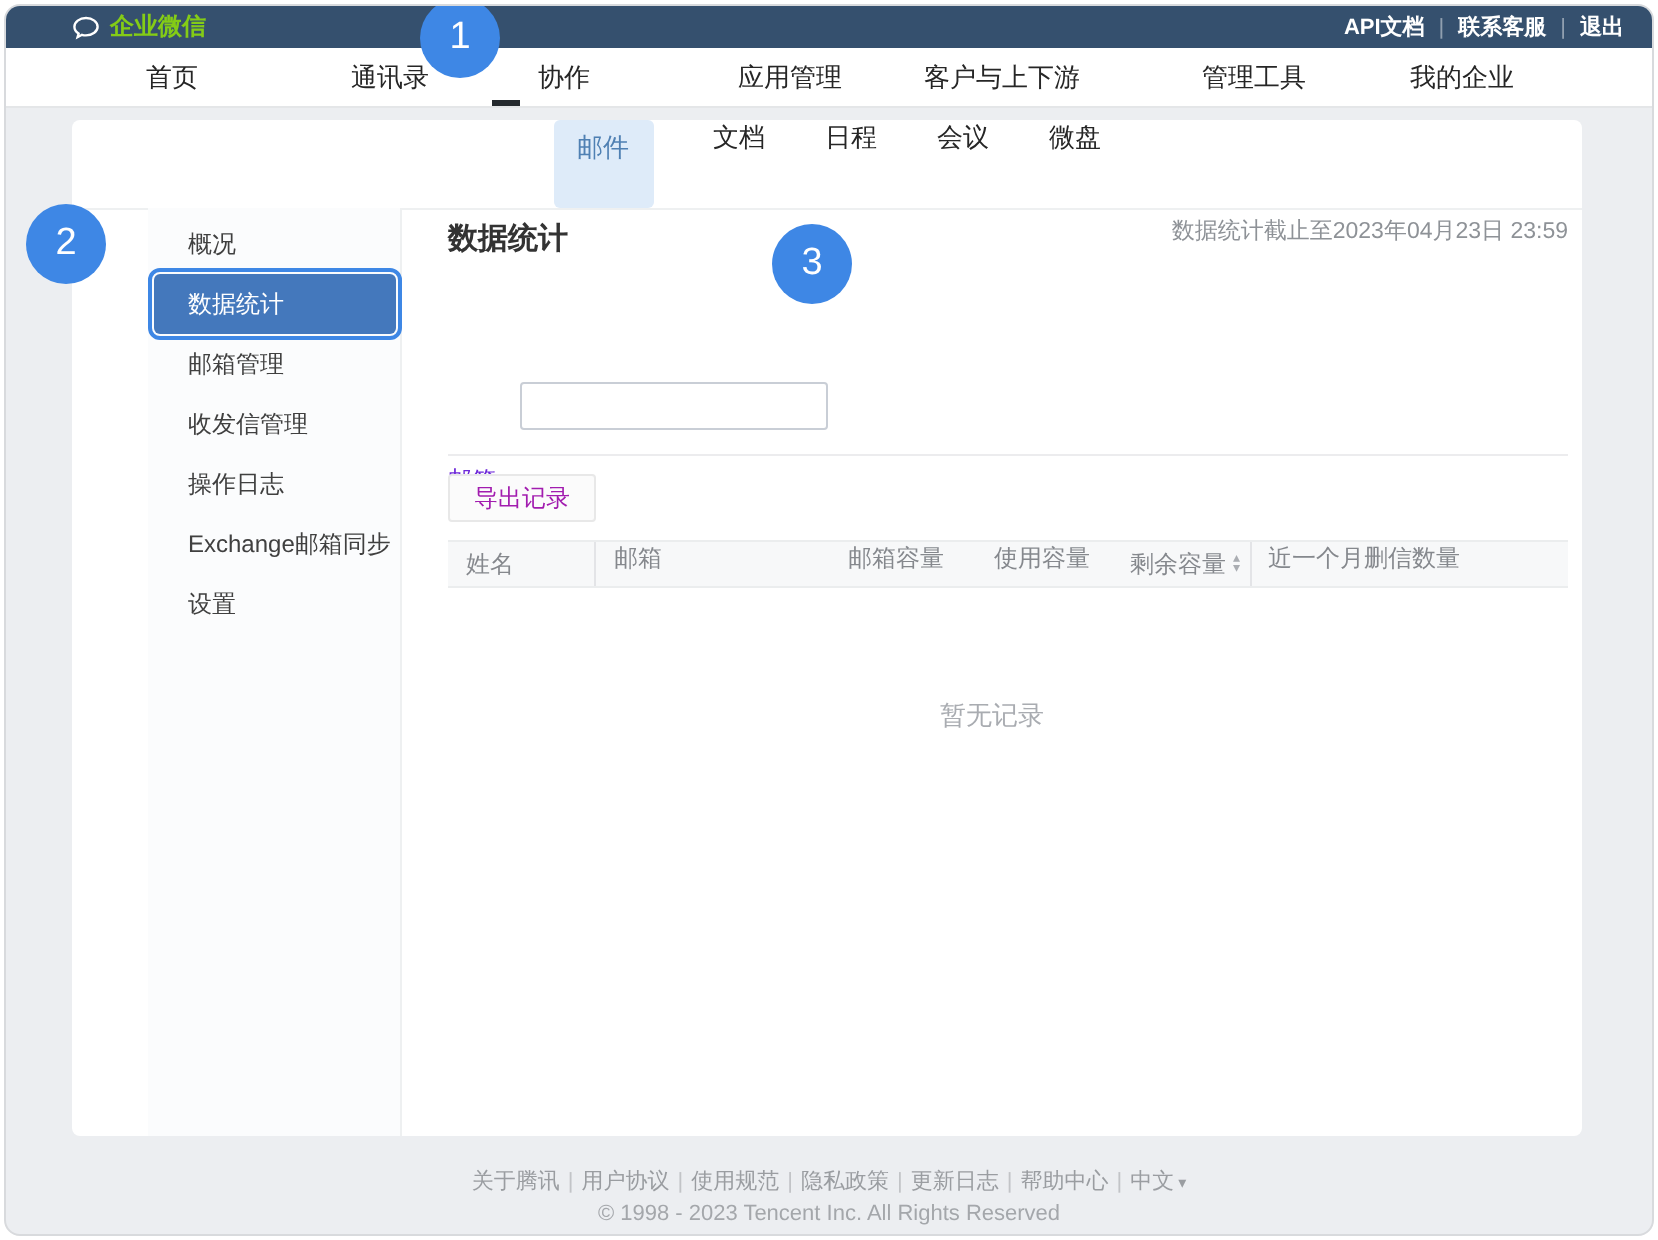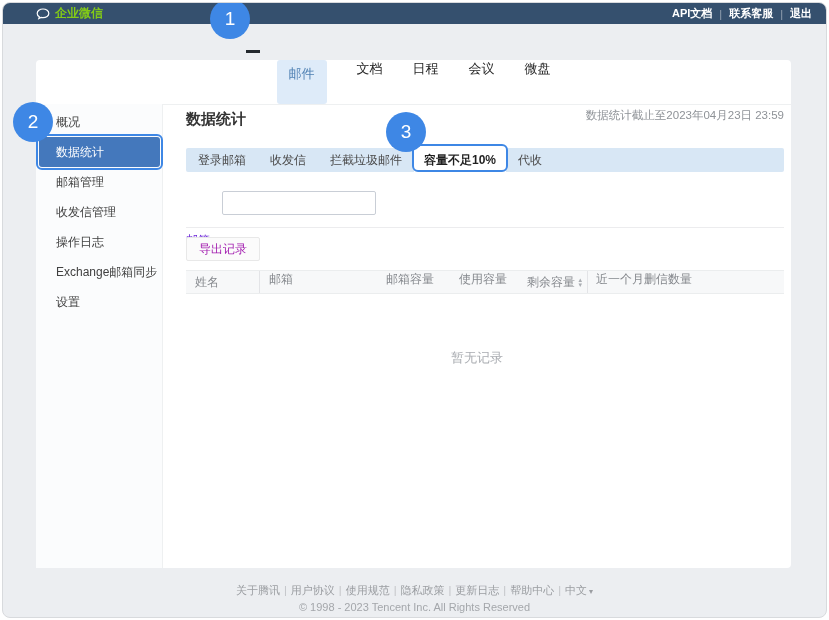--- a/index.html
+++ b/index.html
@@ -31,21 +31,21 @@
   
   .card{position:absolute;left:33px;top:57px;width:755px;height:508px;background:#fff;border-radius:4px;}
   .subtabs{position:absolute;top:0;left:0;right:0;height:44px;border-bottom:1px solid #eef0f1;
            display:flex;justify-content:center;gap:30px;font-size:13px;color:#262626;}
   .subtab{cursor:pointer;}
   .subtab.pill{background:#DEEBF9;color:#4F80B3;padding:5px 12px;border-radius:3px;}
   .panel{position:absolute;top:44px;left:0;right:0;bottom:0;display:flex;}
 
   
   .sidebar{width:127px;border-right:1px solid #eef0f1;background:#FBFCFD;padding-top:3px;
-           box-sizing:border-box;flex:none;}
+           box-sizing:border-box;flex:none;margin-left:38px;}
   .side-item{height:30px;line-height:30px;padding-left:17px;font-size:12px;color:#404040;
              margin:0 2px 0 3px;border-radius:3px;cursor:pointer;white-space:nowrap;position:relative;}
   .side-item.active{background:#4478BC;color:#fff;}
 
   
   .main{flex:1;position:relative;}
   .m-title{position:absolute;left:23px;top:6px;font-size:15px;font-weight:bold;color:#333;}
   .m-meta{position:absolute;right:7px;top:4px;font-size:11.5px;color:#8E9297;}
   .tabbar{position:absolute;left:23px;right:7px;top:44px;height:24px;background:#D8E7F5;
           border-radius:2px;display:flex;align-items:stretch;font-size:12px;color:#4a4a4a;}
@@ -109,20 +109,29 @@
       </div>
       <div class="top-links">
         <span class="top-link">API文档</span>
         <span class="top-sep">|</span>
         <span class="top-link">联系客服</span>
         <span class="top-sep">|</span>
         <span class="top-link">退出</span>
       </div>
     </div>
 
+    <div class="navbar">
+      <span class="nav-item nav-i0">首页</span>
+      <span class="nav-item nav-i1">通讯录</span>
+      <span class="nav-item nav-i2">协作</span>
+      <span class="nav-item nav-i3">应用管理</span>
+      <span class="nav-item nav-i4">客户与上下游</span>
+      <span class="nav-item nav-i5">管理工具</span>
+      <span class="nav-item nav-i6">我的企业</span>
+    </div>
     <div class="nav-underline"></div>
 
     <div class="card">
 
       <div class="subtabs">
         <span class="subtab pill">邮件</span>
         <span class="subtab">文档</span>
         <span class="subtab">日程</span>
         <span class="subtab">会议</span>
         <span class="subtab">微盘</span>
@@ -140,30 +149,20 @@
           <div class="side-item">收发信管理</div>
           <div class="side-item">操作日志</div>
           <div class="side-item">Exchange邮箱同步</div>
           <div class="side-item">设置</div>
         </div>
 
         <div class="main">
           <div class="m-title">数据统计</div>
           <div class="m-meta">数据统计截止至2023年04月23日 23:59</div>
 
-          <div class="tabbar">
-            <span class="tab">登录邮箱</span>
-            <span class="tab">收发信</span>
-            <span class="tab">拦截垃圾邮件</span>
-            <span class="tab active">
-              <span>容量不足10%</span>
-              <span class="ann-box ann-box-tab"></span>
-            </span>
-            <span class="tab">代收</span>
-          </div>
 
           <div class="form-label">邮箱:</div>
           <input class="form-input" type="text" value="" style="">
 
           <div class="form-divider"></div>
 
           <button class="export-btn">导出记录</button>
 
           <div class="thead">
             <span class="th th-name">姓名</span>

